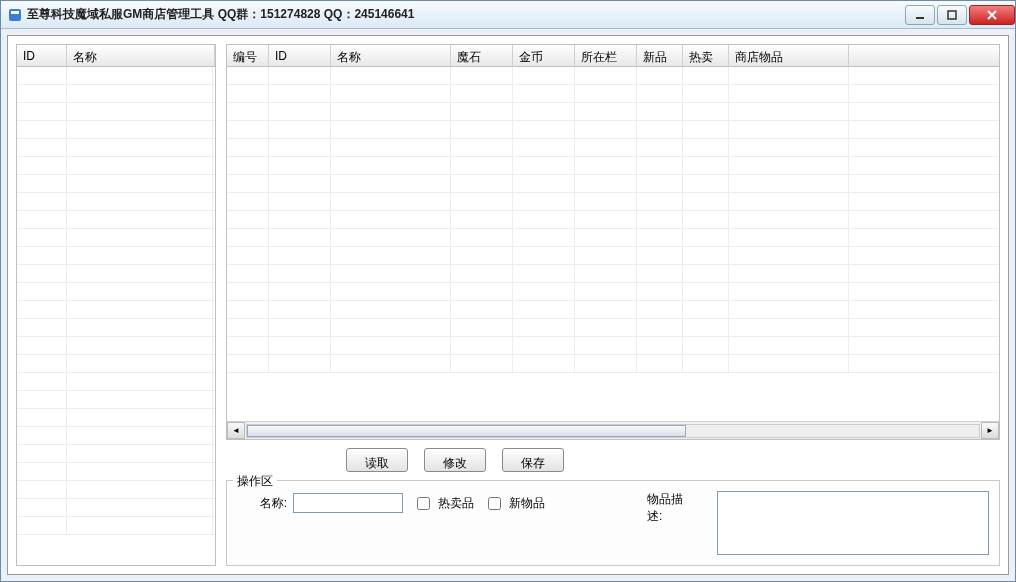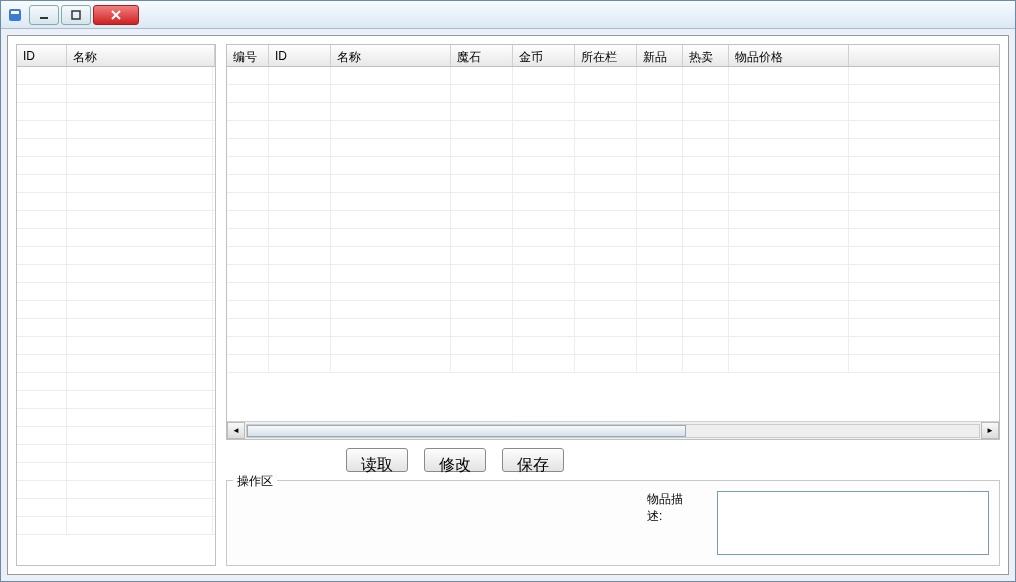--- a/index.html
+++ b/index.html
@@ -37,21 +37,21 @@
 .right { flex: 1; display: flex; flex-direction: column; }
 .main-grid { flex: 1; border: 1px solid #c0c0c0; display: flex; flex-direction: column; overflow: hidden; }
 .main-grid .grid-body-wrap { flex:1; overflow:hidden; }
 .hscroll { height: 18px; background: #f0f0f0; display: flex; align-items: center; border-top: 1px solid #d0d0d0; }
 .hscroll .lbtn,.hscroll .rbtn { width:18px; height:100%; background:linear-gradient(#f8f8f8,#dcdcdc); border:1px solid #bbb; display:flex; align-items:center; justify-content:center; font-size:8px; }
 .hscroll .track { flex:1; height:14px; background:#eee; border:1px solid #ccc; position:relative; margin:0 1px; }
 .hscroll .thumb { position:absolute; left:0; width:60%; height:100%; background:linear-gradient(#f8f8f8,#d6e0ea); border:1px solid #9ab; }
 
 
 .btnrow { display:flex; justify-content:flex-start; padding:8px 0 8px 120px; gap:16px; }
-.btn { min-width:62px; height:24px; background:linear-gradient(#fdfdfd,#e3e3e3); border:1px solid #8a8a8a; border-radius:3px; padding:6px 14px; font-size:16px; }
+.btn { min-width:62px; height:24px; background:linear-gradient(#fdfdfd,#e3e3e3); border:1px solid #8a8a8a; border-radius:3px; padding:6px 14px; font-size:12px; }
 
 
 .oparea { border:1px solid #c8c8c8; padding:6px 10px 10px 10px; position:relative; background:#fdfdfd; }
 .oparea .legend { position:absolute; top:-8px; left:6px; background:#fdfdfd; padding:0 4px; font-size:12px; }
 .oparea .row { display:flex; align-items:center; margin-top:6px; gap:6px; }
 .oparea label { font-size:12px; }
 .oparea input[type=text] { border:1px solid #7a9ab8; height:20px; padding:0 3px; font-size:12px; }
 .oparea .w1 { width:110px; }
 .oparea input[type=checkbox],.oparea input[type=radio]{ margin:0 2px 0 8px; }
 .oparea textarea { border:1px solid #7a9ab8; width:290px; height:64px; resize:none; }
@@ -60,20 +60,21 @@
 <body>
 
 <div class="window">
   <div class="titlebar">
     <span class="app-icon">
       <svg width="16" height="16">
           <rect x="2" y="2" width="12" height="12" fill="#3a7bd5" rx="2"></rect>
           <rect x="4" y="4" width="8" height="3" fill="#fff"></rect>
         </svg>
     </span>
+    <span class="title">至尊科技魔域私服GM商店管理工具  QQ群：151274828 QQ：245146641</span>
     <div class="winbtns">
       <div class="winbtn">
           <svg width="10" height="10">
             <line x1="1" y1="8" x2="9" y2="8" stroke="#333" stroke-width="2"></line>
           </svg>
         </div>
       <div class="winbtn">
           <svg width="10" height="10">
             <rect x="1" y="1" width="8" height="8" fill="none" stroke="#333" stroke-width="1.5"></rect>
           </svg>
@@ -208,21 +209,21 @@
         <div class="main-grid">
           <div class="grid-head" id="main-head">
               <div class="col" style="width: 42px;">编号</div>
               <div class="col" style="width: 62px;">ID</div>
               <div class="col" style="width: 120px;">名称</div>
               <div class="col" style="width: 62px;">魔石</div>
               <div class="col" style="width: 62px;">金币</div>
               <div class="col" style="width: 62px;">所在栏</div>
               <div class="col" style="width: 46px;">新品</div>
               <div class="col" style="width: 46px;">热卖</div>
-              <div class="col" style="width: 120px;">物品价格</div>
+              <div class="col" style="width: 120px;">商店物品</div>
             </div>
           <div class="grid-body-wrap">
               <div class="grid-body" id="main-body">
                 <div class="grid-row">
                   <div class="cell" style="width: 42px;"></div>
                   <div class="cell" style="width: 62px;"></div>
                   <div class="cell" style="width: 120px;"></div>
                   <div class="cell" style="width: 62px;"></div>
                   <div class="cell" style="width: 62px;"></div>
                   <div class="cell" style="width: 62px;"></div>
@@ -420,20 +421,28 @@
         <div class="btnrow">
           <button class="btn">读取</button>
           <button class="btn">修改</button>
           <button class="btn">保存</button>
         </div>
 
         <fieldset class="oparea">
           <span class="legend">操作区</span>
           <div style="display:flex; gap:10px;">
             <div style="flex:0 0 400px;">
+              <div class="row">
+                <label style="width:50px;text-align:right">名称:</label>
+                <input type="text" class="w1" value="" style="">
+                <input type="checkbox" style="">
+                <label>热卖品</label>
+                <input type="checkbox" style="">
+                <label>新物品</label>
+              </div>
             </div>
             <div style="margin-left:auto; display:flex; align-items:flex-start; gap:22px; padding-top:4px;">
               <label>物品描述:</label>
               <textarea style=""></textarea>
             </div>
           </div>
         </fieldset>
       </div>
     </div>
   </div>

